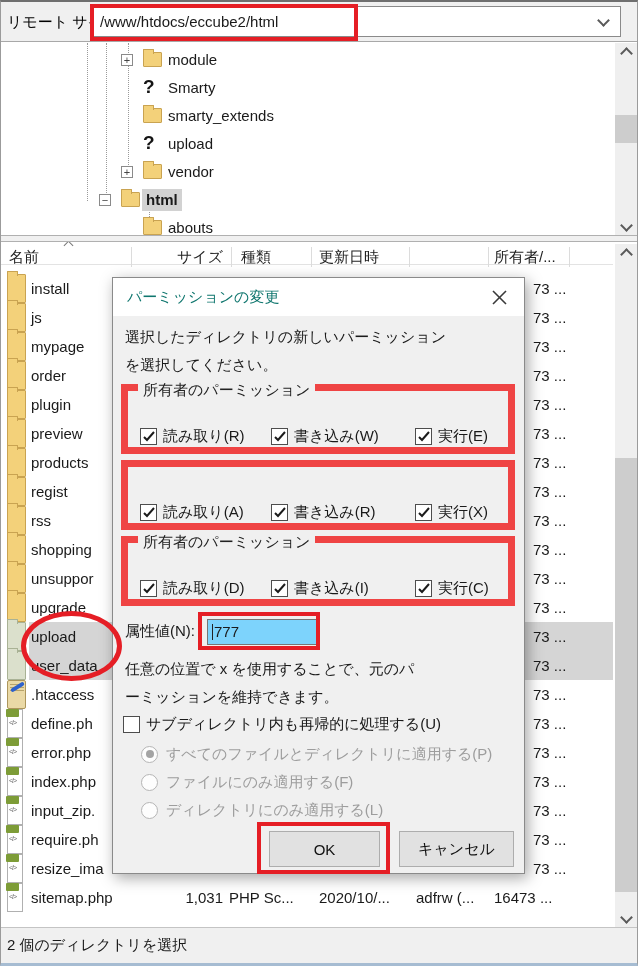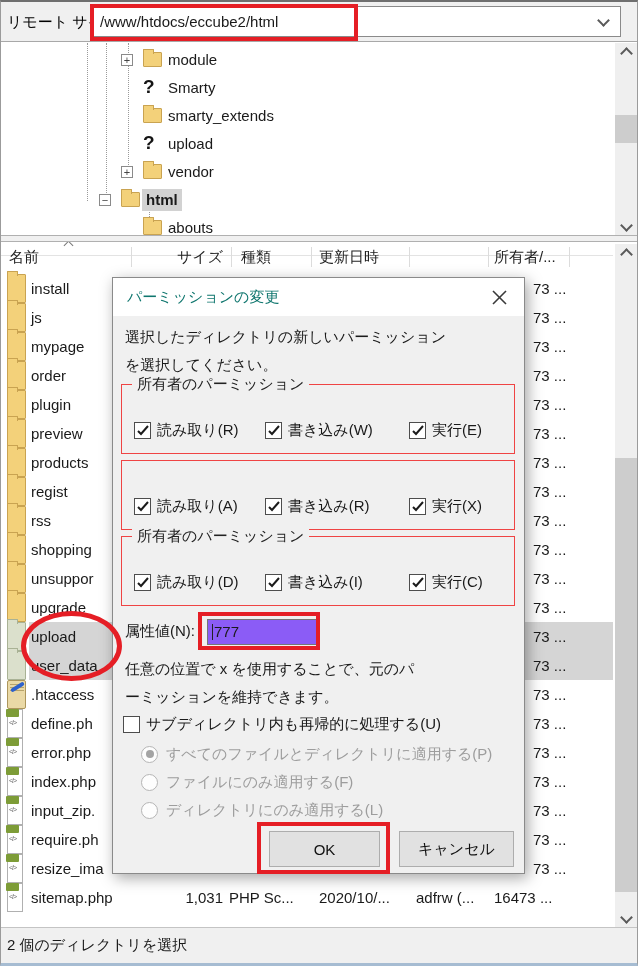--- a/index.html
+++ b/index.html
@@ -37,21 +37,21 @@
   .tlabel.sel{background:#d2d2d2;}
   
   .sbar{position:absolute;left:614px;width:23px;background:#efefef;}
   .sb-up,.sb-down{position:absolute;left:0;width:23px;height:20px;display:flex;align-items:center;justify-content:center;cursor:pointer;}
   .sb-up{top:0;} .sb-down{bottom:0;}
   .sb-thumb{position:absolute;left:0;width:23px;background:#cdcdcd;}
   
   .splitter{position:absolute;left:0;top:233px;width:100%;height:7px;background:#f0f0f0;border-top:1px solid #b0b0b0;border-bottom:1px solid #b0b0b0;}
   
   .list-panel{position:absolute;left:0;top:240px;width:100%;height:685px;background:#fff;overflow:hidden;}
-  .list-header{position:absolute;left:0;top:0;width:612px;height:14px;background:#fff;border-bottom:1px solid #e3e3e3;}
+  .list-header{position:absolute;left:0;top:0;width:612px;height:23px;background:#fff;border-bottom:1px solid #e3e3e3;}
   .list-header span{position:absolute;top:0;height:30px;line-height:30px;color:#222;white-space:nowrap;}
   .hc0{left:8px;} .hc1{left:140px;width:82px;text-align:right;} .hc2{left:240px;} .hc3{left:318px;} .hc4{left:400px;margin-top:40px;} .hc5{left:493px;}
   .hdr-div{position:absolute;top:5px;height:20px;width:0;border-left:1px solid #dcdcdc;}
   .sort{position:absolute;left:64px;top:9px;}
   .sort .chev{width:7px;height:7px;border-color:#777;border-width:1.5px;}
   .list-rows{position:absolute;left:0;top:0;width:612px;height:685px;}
   .list-row{position:absolute;left:0;width:612px;height:29px;line-height:29px;}
   .list-row .hl{position:absolute;left:28px;top:0;width:584px;height:29px;background:#d5d5d5;}
   .list-row span{position:absolute;top:0;height:29px;line-height:29px;white-space:nowrap;}
   .licon{position:absolute;left:6px;top:6px;}
@@ -68,29 +68,29 @@
   .statusbar .txt{position:absolute;left:6px;top:0;height:33px;line-height:33px;}
   .bottomfill{position:absolute;left:0;top:958px;width:100%;height:8px;background:#f0f0f0;}
   
   .dialog{position:absolute;left:111px;top:275px;width:413px;height:597px;background:#f0f0f0;
     border:1px solid #8a8a8a;box-shadow:3px 4px 14px rgba(0,0,0,0.35);z-index:30;}
   .dlg-title{position:absolute;left:0;top:0;width:100%;height:38px;background:#fff;}
   .dlg-title .t{position:absolute;left:14px;top:0;height:38px;line-height:38px;color:#0f766e;}
   .dlg-close{position:absolute;right:8px;top:5px;width:34px;height:28px;display:flex;align-items:center;justify-content:center;cursor:pointer;}
   .dlg .desc{position:absolute;left:12px;white-space:nowrap;}
   .groups{position:absolute;left:0;top:106px;width:100%;}
-  .perm-group{position:relative;margin:0 9px 6px 8px;height:70px;border:1px solid #ef4444;}
+  .perm-group{position:relative;margin:0 9px 6px 8px;height:70px;border:7px solid #ef4444;}
   .group-legend{position:absolute;left:10px;top:-10px;background:#f0f0f0;padding:0 5px;color:#222;white-space:nowrap;}
   .check-row{position:absolute;left:12px;top:28px;display:flex;align-items:center;margin-top:8px;}
   .check-item{display:flex;align-items:center;}
   .check-item:nth-child(1){width:131px;} .check-item:nth-child(2){width:144px;}
   .cb{width:17px;height:17px;background:#fff;border:1px solid #4d4d4d;display:inline-flex;align-items:center;justify-content:center;flex:none;cursor:pointer;}
   .cb-label{margin-left:6px;white-space:nowrap;}
   .attr-lbl{position:absolute;left:12px;top:344px;white-space:nowrap;}
-  .attr-input{position:absolute;left:94px;top:341px;width:110px;height:26px;background:#8b5cf6;border:1px solid #767676;cursor:text;}
+  .attr-input{position:absolute;left:94px;top:341px;width:110px;height:26px;background:#7dd3fc;border:1px solid #767676;cursor:text;}
   .attr-input .v{position:absolute;left:6px;top:0;height:24px;line-height:24px;}
   .attr-input .tcaret{position:absolute;left:4px;top:4px;width:1px;height:16px;background:#222;}
   .note{position:absolute;left:12px;white-space:nowrap;}
   .recurse{position:absolute;left:10px;top:437px;display:flex;align-items:center;}
   .radios{position:absolute;left:28px;top:462px;}
   .radio-row{display:flex;align-items:center;height:28px;}
   .radio{width:17px;height:17px;border:1px solid #b5b5b5;border-radius:50%;background:#fdfdfd;display:inline-flex;align-items:center;justify-content:center;flex:none;}
   .radio .dot{width:8px;height:8px;border-radius:50%;background:#a4a4a4;}
   .radio-label{margin-left:8px;color:#9d9d9d;white-space:nowrap;}
   .btn{position:absolute;top:553px;height:36px;background:#e1e1e1;border:1px solid #adadad;

